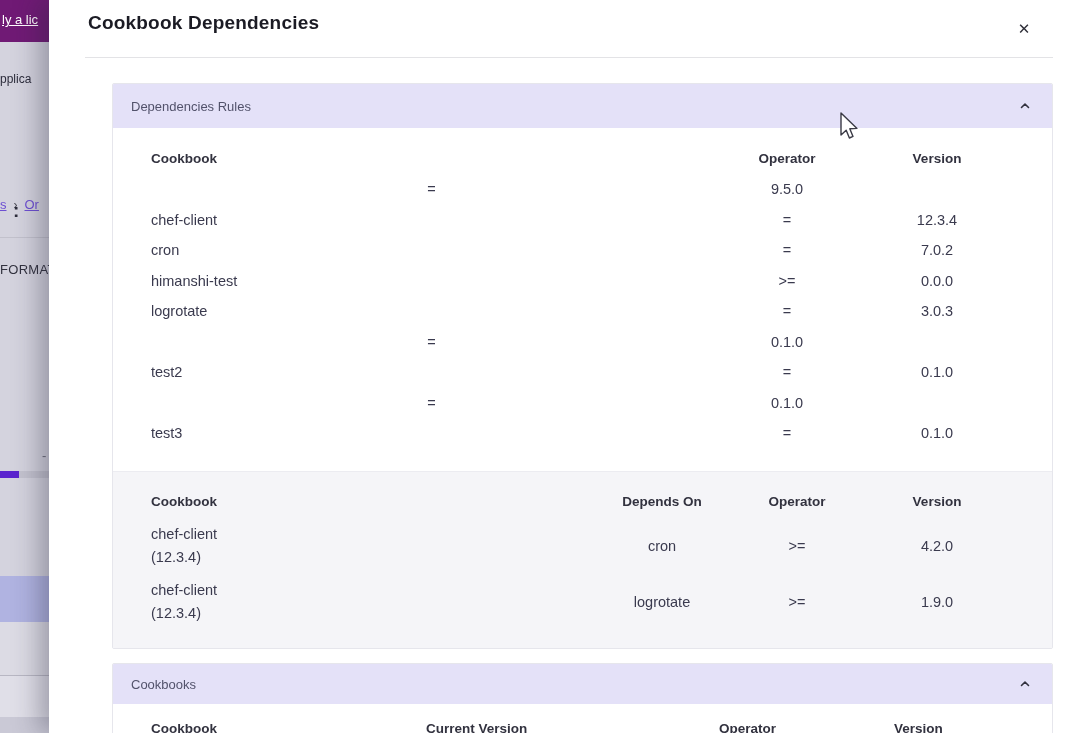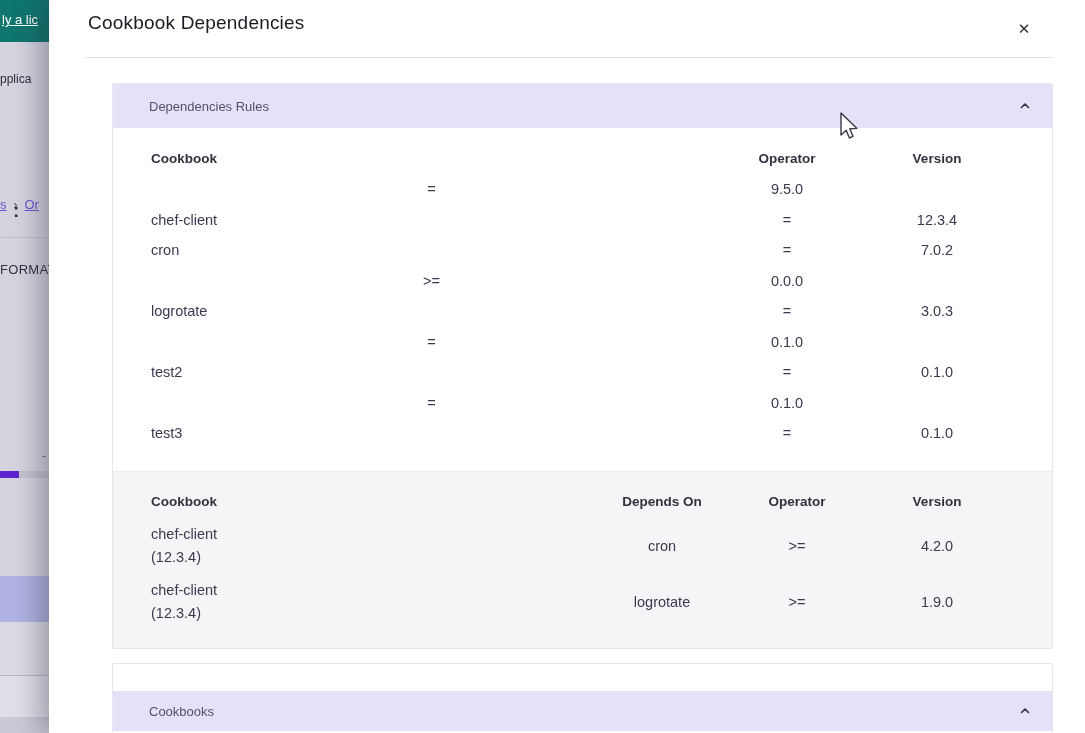--- a/index.html
+++ b/index.html
@@ -3,21 +3,21 @@
 <meta charset="utf-8">
 <style>
   * { margin:0; padding:0; box-sizing:border-box; }
   html,body { width:1085px; height:733px; overflow:hidden; background:#fff;
     font-family:"Liberation Sans", sans-serif; }
 
   
   .bg-sliver { position:absolute; left:0; top:0; width:49px; height:733px;
     background:#d4d3de; overflow:hidden; }
   .bg-banner { position:absolute; left:0; top:0; width:49px; height:42px;
-    background:#0f766e; }
+    background:#701a75; }
   .bg-banner-link { position:absolute; left:2px; top:12px; color:#fff;
     font-size:13px; text-decoration:underline; white-space:nowrap; }
   .bg-apptitle { position:absolute; left:0; top:72px; font-size:12px;
     color:#2d2d3c; white-space:nowrap; }
   .bg-breadcrumb { position:absolute; left:0; top:153px; font-size:13px;
     white-space:nowrap;margin-top:44px; }
   .bg-breadcrumb a { color:#6d4fd2; text-decoration:underline; cursor:pointer; }
   .bg-breadcrumb .sep { color:#4a4a55; margin:0 7px; font-size:12px; }
   .bg-colon { position:absolute; left:13px; top:200px; font-size:19px;
     font-weight:bold; color:#2d2d3c; }
@@ -38,35 +38,35 @@
     background:#b8b7c3; }
   .bg-band-lighter { position:absolute; left:0; top:676px; width:49px;
     height:41px; background:#e0dfe8; }
   .bg-band-footer { position:absolute; left:0; top:717px; width:49px;
     height:16px; background:#cac9d6; }
 
   
   .modal { position:absolute; left:49px; top:0; width:1036px; height:733px;
     background:#fff; box-shadow:-10px 0 24px rgba(40,40,60,.35); }
   .modal-title { position:absolute; left:39px; top:12px; font-size:19px;
-    font-weight:normal; color:#1b1b24; letter-spacing:.2px; }
+    font-weight:bold; color:#1b1b24; letter-spacing:.2px; }
   .modal-close { position:absolute; right:49px; top:17px; width:24px; height:24px;
     font-size:15px; color:#2f2f38; display:flex; align-items:center;
     justify-content:center; cursor:pointer; }
   .title-divider { position:absolute; left:36px; right:32px; top:57px; height:1px;
     background:#e3e3e6; }
 
   .panel { position:absolute; left:63px; right:32px; border:1px solid #e6e6ec;
     border-radius:2px; overflow:hidden; background:#fff; }
   .panel-rules { top:83px; height:566px; }
   .panel-cookbooks { top:663px; height:120px; }
   .panel-header { height:44px; background:#e4e1f8; display:flex;
-    align-items:center; justify-content:space-between; padding:0 22px 0 36px;
+    align-items:center; justify-content:space-between; padding:0 22px 0 18px;
     cursor:pointer; }
-  .panel-cookbooks .panel-header { height:40px;margin-top:27px; }
+  .panel-cookbooks .panel-header { height:40px; }
   .panel-header-label { font-size:13px; color:#52526b; }
   .chevron-up { width:10px; height:10px; display:inline-block; }
   .chevron-up svg { display:block; }
 
   
   .t1 { padding:14px 0 0 0; }
   .t1-grid { display:grid; grid-template-columns:1fr 150px 150px 40px;
     padding-left:38px; align-items:center; }
   .t1-head { height:32px; font-weight:bold; font-size:13.5px; color:#32323f; }
   .t1-row { height:30.5px; font-size:14.5px; color:#3a3a4e; }
@@ -147,20 +147,21 @@
         <div class="cell-center">12.3.4</div>
           <div></div>
       </div>
       <div class="t1-grid t1-row">
         <div>cron</div>
         <div class="cell-center">=</div>
         <div class="cell-center">7.0.2</div>
           <div></div>
       </div>
       <div class="t1-grid t1-row">
+        <div>himanshi-test</div>
         <div class="cell-center">&gt;=</div>
         <div class="cell-center">0.0.0</div>
           <div></div>
       </div>
       <div class="t1-grid t1-row">
         <div>logrotate</div>
         <div class="cell-center">=</div>
         <div class="cell-center">3.0.3</div>
           <div></div>
       </div>

